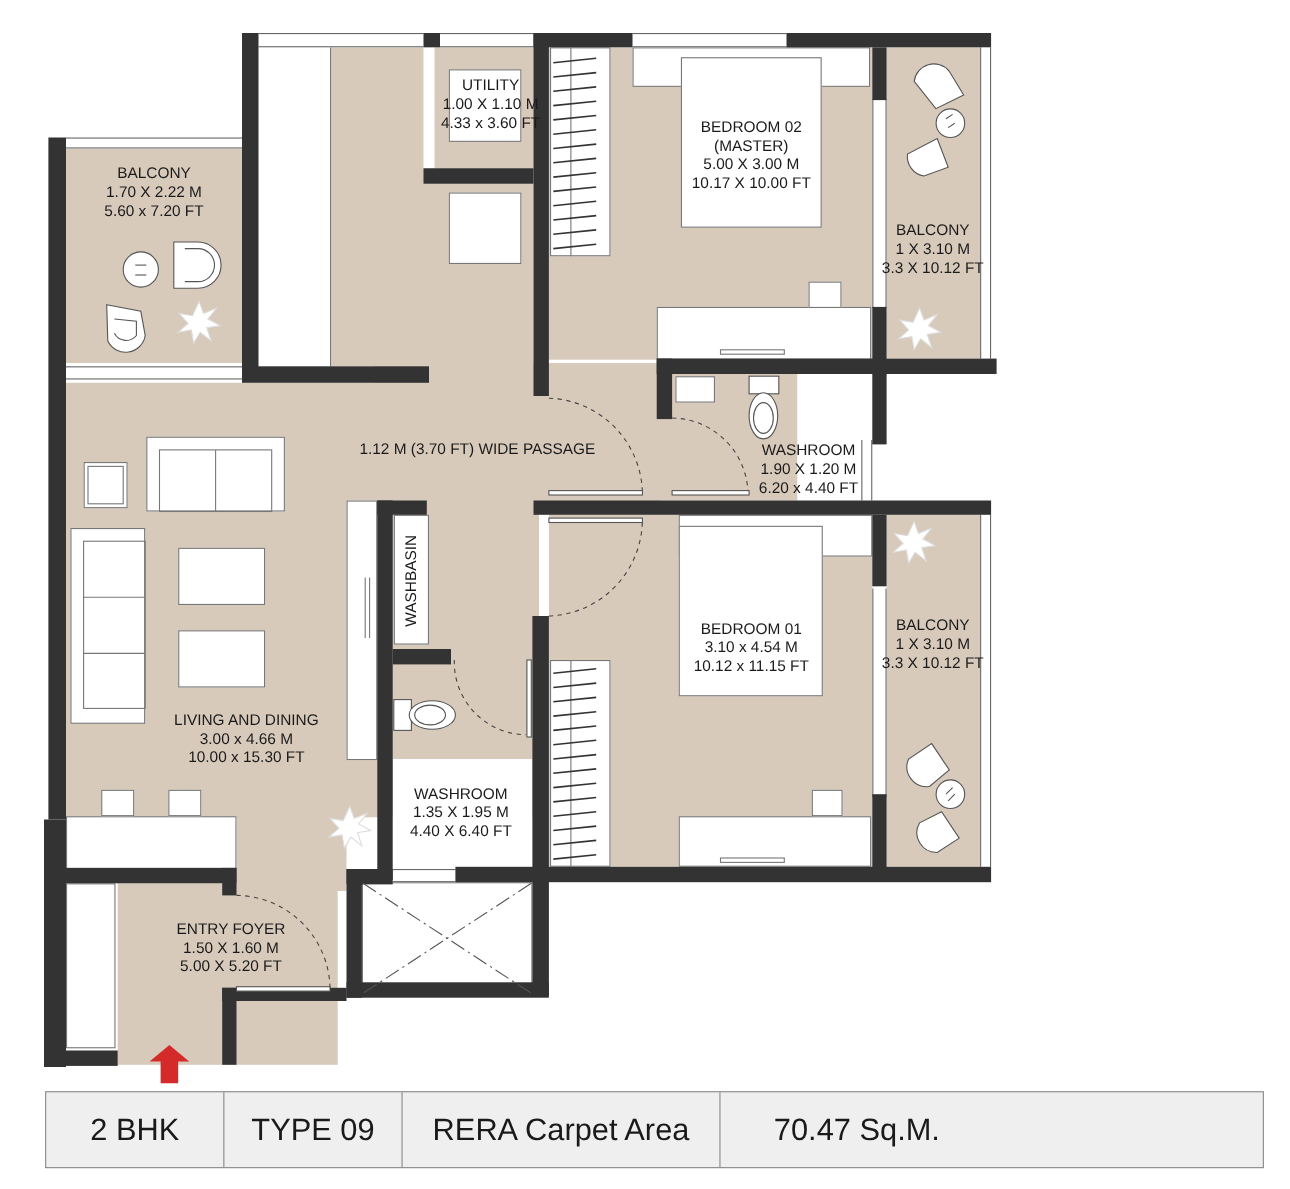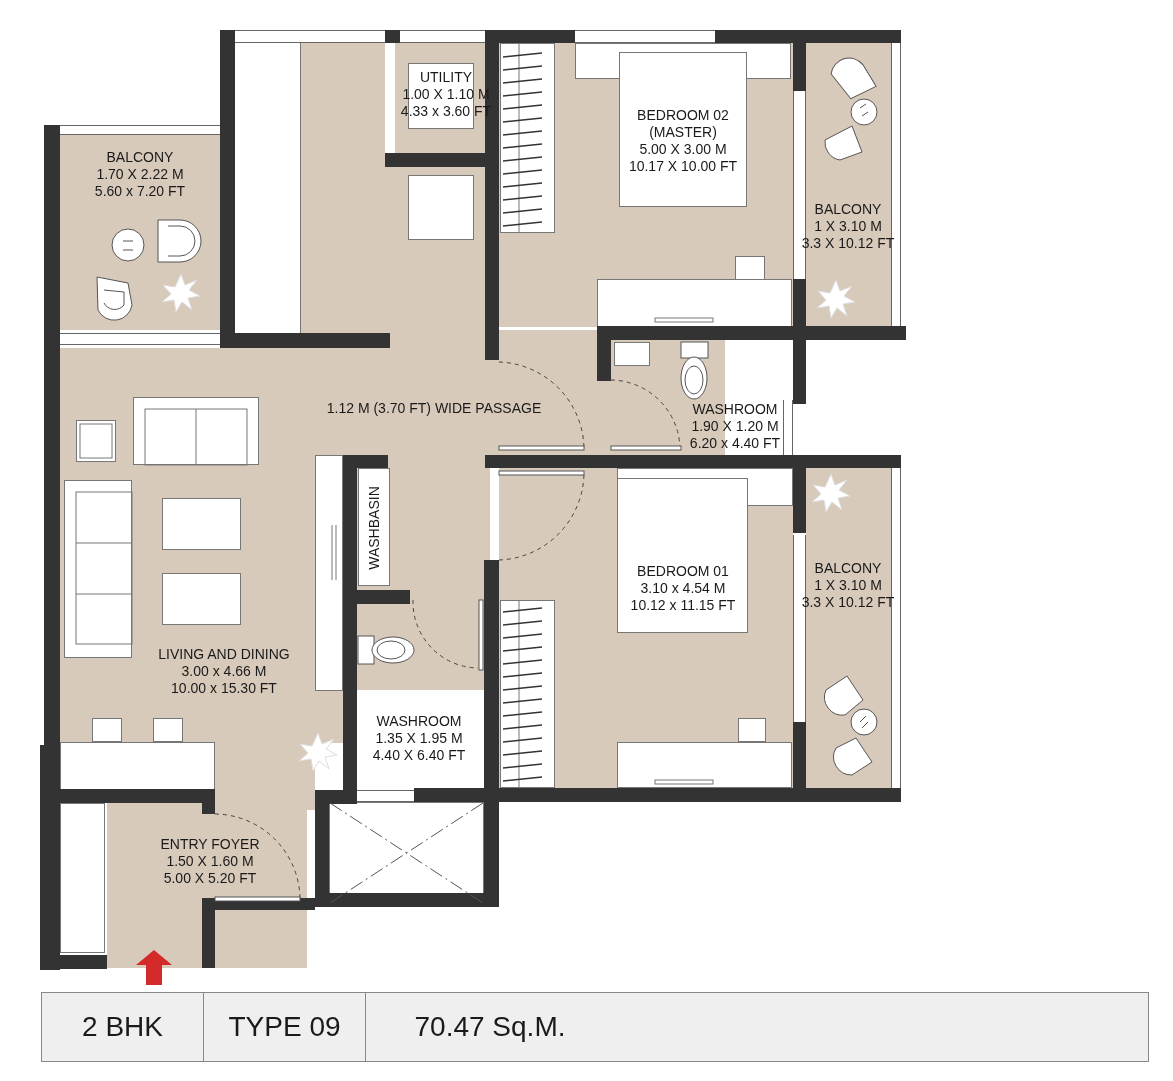--- a/index.html
+++ b/index.html
@@ -300,14 +300,15 @@
   <div class="label" style="left:170px;top:836px;margin-left:40px;">
     <div>ENTRY FOYER</div>
     <div>1.50 X 1.60 M</div>
     <div>5.00 X 5.20 FT</div>
   </div>
 </div>
 
 <div class="summary">
   <div class="cell" style="width:162px;">2 BHK</div>
   <div class="cell" style="width:162px;">TYPE 09</div>
+  <div class="cell" style="width:289px;">RERA Carpet Area</div>
   <div class="cell" style="width:248px;">70.47 Sq.M.</div>
 </div>
 
 </body></html>

